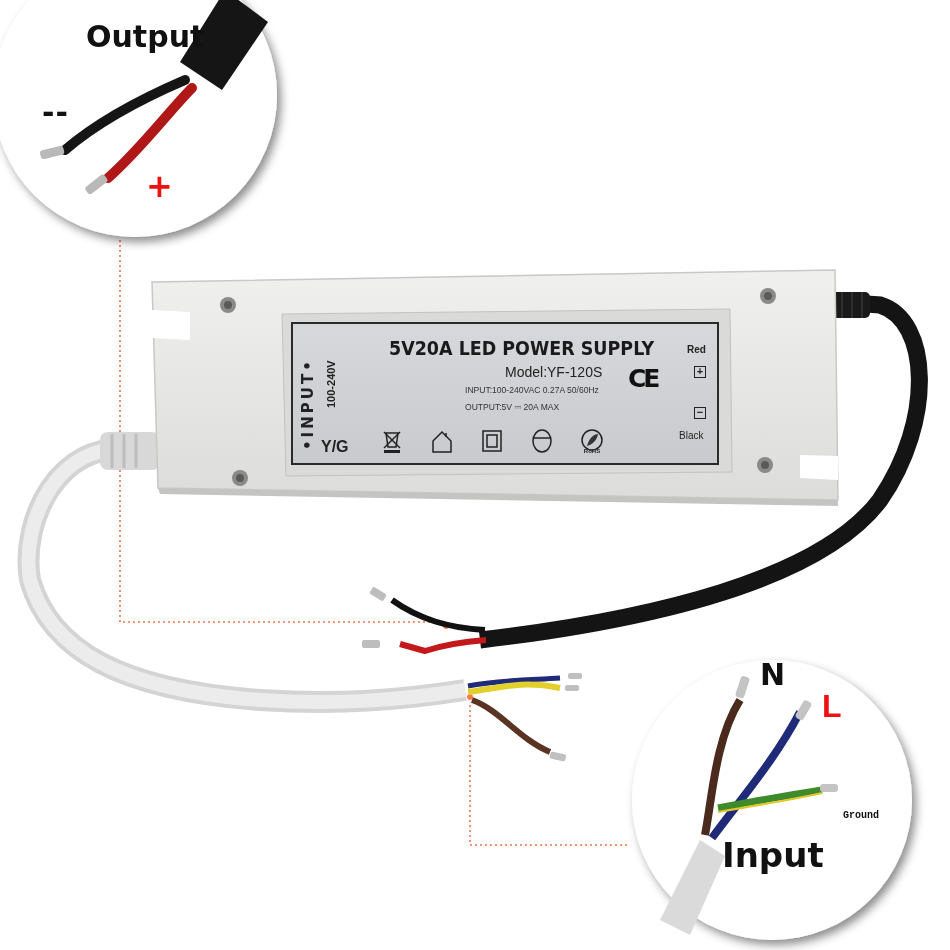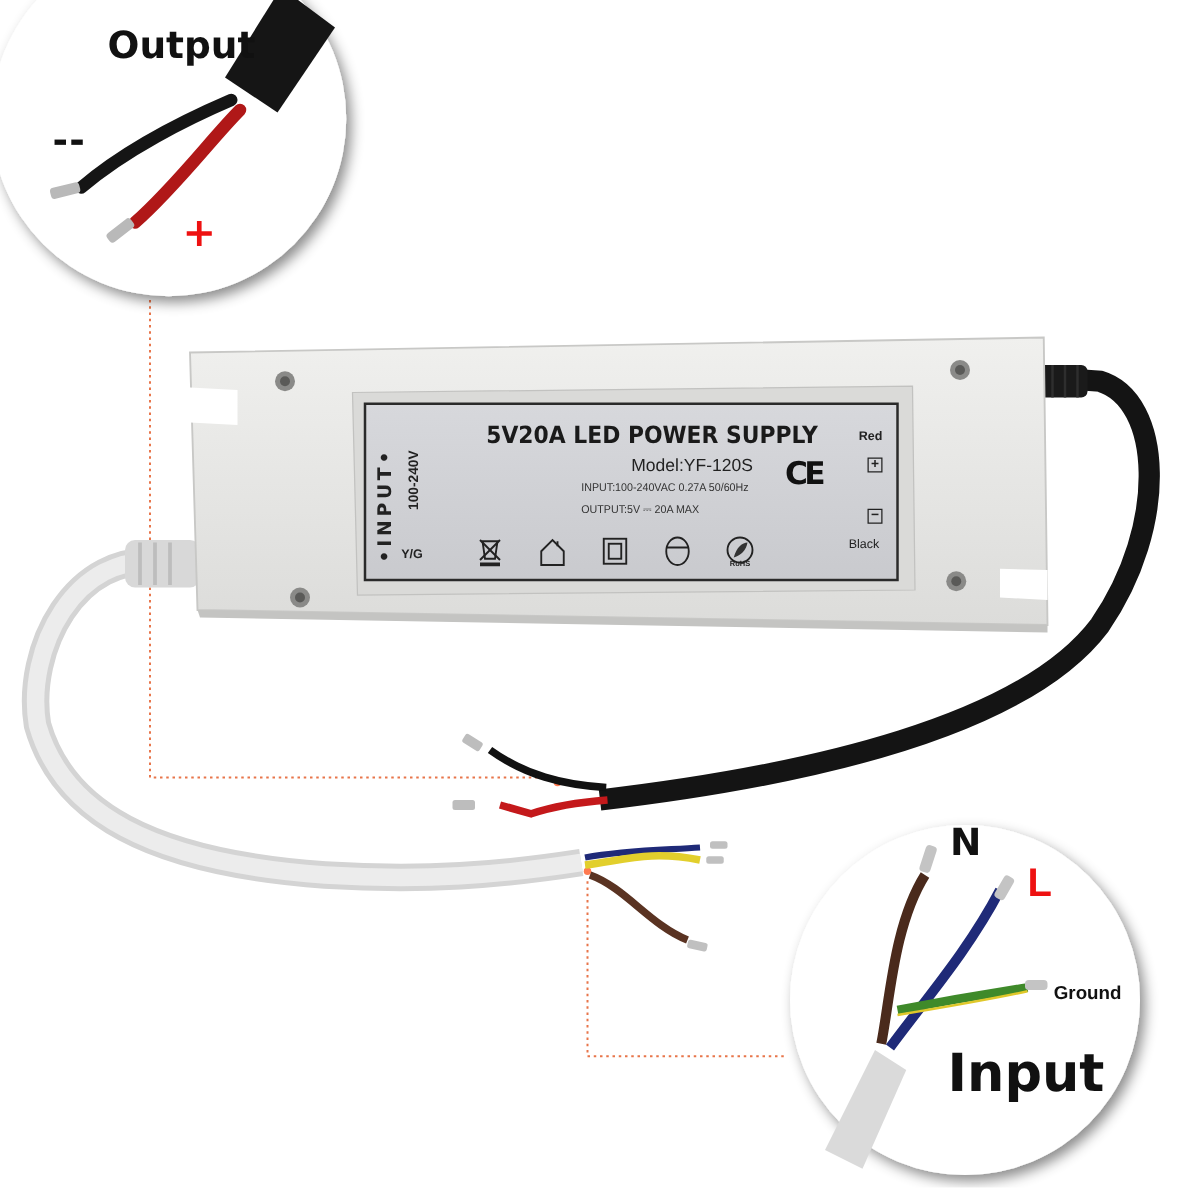--- a/index.html
+++ b/index.html
@@ -7,30 +7,30 @@
     body { position: relative; font-family: "Liberation Sans", sans-serif; }
     .stage { position: absolute; left: 0; top: 0; width: 950px; height: 950px; }
     svg.scene { position: absolute; left: 0; top: 0; }
 
     .callout-label { position: absolute; font-family: "DejaVu Sans", sans-serif; font-weight: bold; line-height: 1; }
     #lbl-output { left: 86px; top: 22px; font-size: 30px; color: #111; }
     #lbl-minus { left: 42px; top: 98px; font-size: 30px; color: #111; letter-spacing: 1px; }
     #lbl-plus { left: 146px; top: 170px; font-size: 32px; color: #ee1111; }
     #lbl-n { left: 760px; top: 660px; font-size: 30px; color: #111; }
     #lbl-l { left: 822px; top: 690px; font-size: 32px; color: #ee1111; font-family: "Liberation Sans", sans-serif; }
-    #lbl-ground { left: 843px; top: 787px; font-size: 15px; color: #111; font-family: Liberation Sans, sans-serif; }
-    #lbl-input { left: 758px; top: 838px; font-size: 42px; color: #111; }
+    #lbl-ground { left: 843px; top: 811px; font-size: 10px; color: #111; font-family: Liberation Mono, monospace; }
+    #lbl-input { left: 722px; top: 838px; font-size: 34px; color: #111; }
 
     .nameplate { position: absolute; left: 291px; top: 322px; width: 428px; height: 143px;
       background: linear-gradient(180deg, #d7d8dc 0%, #c9cace 100%);
       border: 2px solid #2a2a2a; }
     .np-vert { position: absolute; font-weight: bold; color: #222; transform-origin: left top; transform: rotate(-90deg); white-space: nowrap; }
     #np-input-word { left: 6px; top: 126px; font-size: 15px; letter-spacing: 3px; font-family: "DejaVu Sans", sans-serif; }
     #np-range { left: 32px; top: 84px; font-size: 11px; }
-    .np-yig { position: absolute; left: 28px; top: 114px; font-size: 10px; font-weight: bold; color: #222; }
+    .np-yig { position: absolute; left: 28px; top: 114px; font-size: 16px; font-weight: bold; color: #222; }
     .np-title { position: absolute; left: 96px; top: 13px; font-size: 19px; font-weight: bold; color: #1a1a1a; font-family: "DejaVu Sans", sans-serif; transform: scaleX(0.92); transform-origin: left; white-space: nowrap; }
     .np-model { position: absolute; left: 176px; top: 40px; font-size: 14px; color: #222; white-space: nowrap; margin-left: 36px; }
     .np-spec { position: absolute; left: 172px; font-size: 9px; color: #333; white-space: nowrap; transform: scaleX(0.95); transform-origin: left; }
     #np-spec-in { top: 61px; }
     #np-spec-out { top: 78px; }
     .np-ce { position: absolute; left: 335px; top: 40px; font-size: 25px; font-weight: bold; color: #111; letter-spacing: -3px; font-family: "DejaVu Sans", sans-serif; }
     .np-red { position: absolute; left: 394px; top: 20px; font-size: 10px; font-weight: bold; color: #222; }
     .np-black { position: absolute; left: 386px; top: 106px; font-size: 10px; font-weight: normal; color: #222; }
     .np-box { position: absolute; left: 401px; width: 12px; height: 12px; border: 1.5px solid #222; font-size: 11px; line-height: 9px; text-align: center; font-weight: bold; color: #222; }
     #np-plus-box { top: 42px; }

